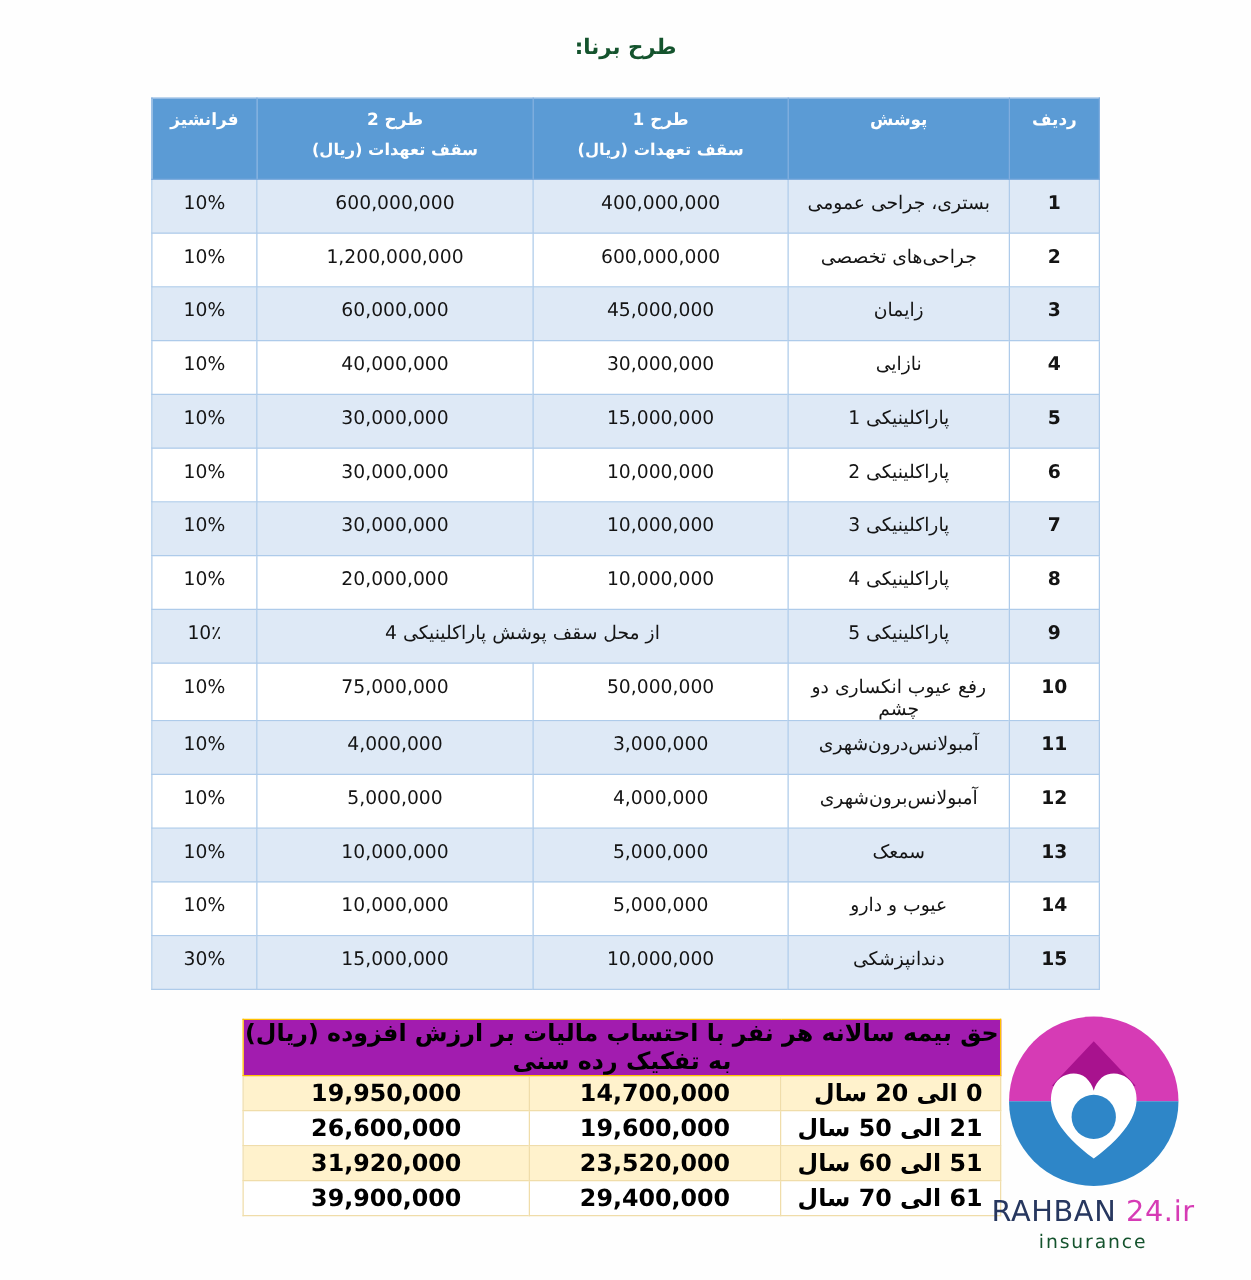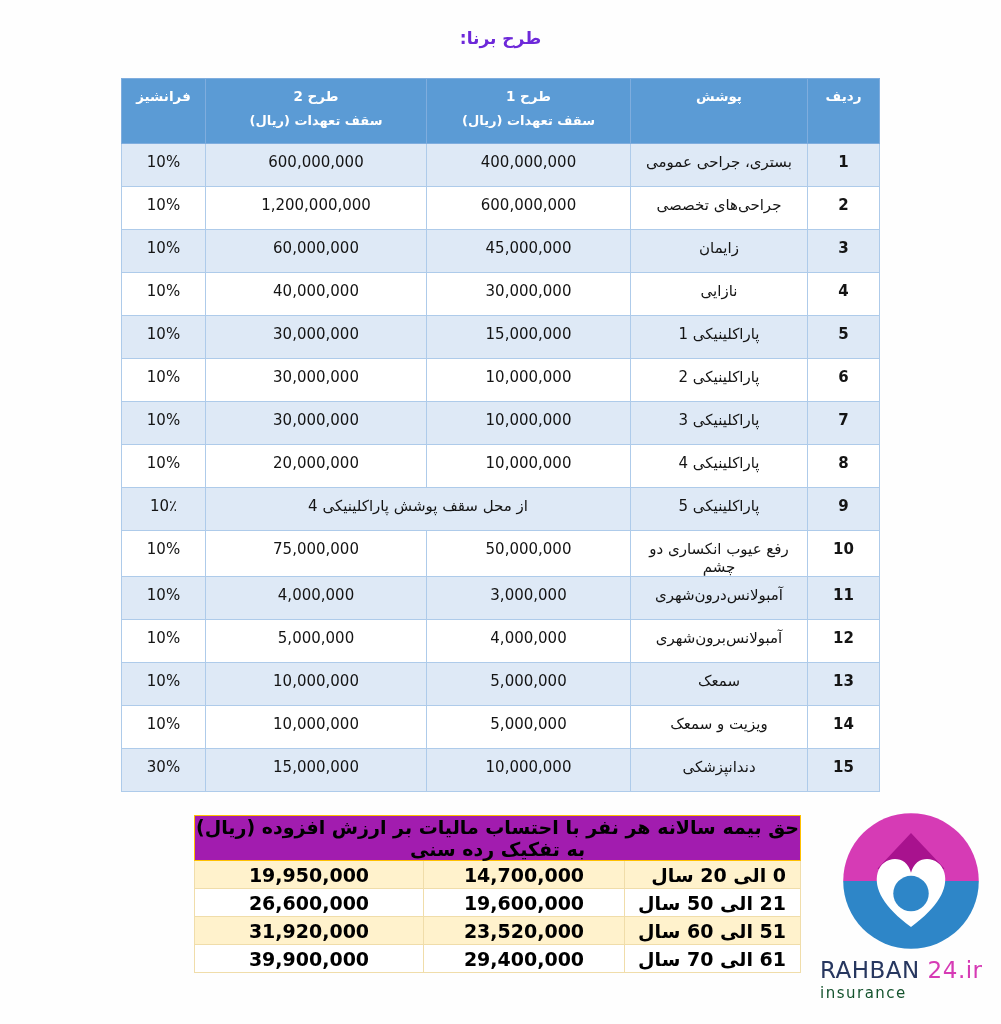--- a/index.html
+++ b/index.html
@@ -2,21 +2,21 @@
 <html lang="fa"><head>
 <meta charset="utf-8">
 <style>
   * { margin:0; padding:0; box-sizing:border-box; }
   html,body { width:1001px; height:1024px; }
   body { background:#ffffff; font-family:"DejaVu Sans", sans-serif; position:relative; overflow:hidden; }
 
   .page { position:absolute; inset:0; background:#fefefe; }
 
   .doc-title { position:absolute; top:28px; left:0; width:100%; text-align:center;
-               direction:rtl; font-weight:bold; font-size:17px; color:#6d28d9; }
+               direction:rtl; font-weight:bold; font-size:17px; color:#14532d; }
 
   
   table.main { position:absolute; left:121px; top:78px; width:758px;
                border-collapse:collapse; direction:rtl; table-layout:fixed; }
   table.main th { background:#5b9bd5; color:#ffffff; font-size:13.5px; font-weight:bold;
                   vertical-align:top; padding-top:9px; height:65px;
                   border:1px solid #7fadde; text-align:center; }
   table.main th .sub { margin-top:9px; font-size:13px; }
   table.main td { border:1px solid #aecbea; text-align:center; vertical-align:top;
                   padding-top:9px; font-size:15px; color:#141414; }
@@ -34,21 +34,21 @@
                   border-collapse:collapse; direction:rtl; table-layout:fixed; }
   table.premium td { border:1px solid #f0ddaa; text-align:center; font-weight:bold;
                      font-size:19px; color:#000; }
   table.premium thead td { background:#a21caf; height:30px; font-size:19px; border:1px solid #ffc000; }
   table.premium tbody tr { height:28px; }
   table.premium tbody tr:nth-child(odd) td { background:#fff2cc; }
   table.premium tbody tr:nth-child(even) td { background:#ffffff; }
   table.premium td.age { text-align:right; padding-left:0; padding-right:14px; }
 
   
-  .logo { position:absolute; left:820px; top:808px; width:181px; text-align:left; }
+  .logo { position:absolute; left:784px; top:808px; width:181px; text-align:center; }
   .logo svg { display:block; margin:0 auto; }
   .brand { margin-top:3px; font-size:23px; color:#27375f; letter-spacing:0.5px; white-space:nowrap; }
   .brand .domain { color:#d63bb5; }
   .insurance { font-size:15px; color:#14532d; letter-spacing:1.5px; margin-top:1px; }
 </style>
 </head>
 <body>
 
 <div class="page">
 
@@ -169,21 +169,21 @@
       </tr>
       <tr>
         <td class="radif">13</td>
         <td class="coverage">سمعک</td>
         <td class="num">5,000,000</td>
         <td class="num">10,000,000</td>
         <td class="num">10%</td>
       </tr>
       <tr>
         <td class="radif">14</td>
-        <td class="coverage">ویزیت و سمعک</td>
+        <td class="coverage">عیوب و دارو</td>
         <td class="num">5,000,000</td>
         <td class="num">10,000,000</td>
         <td class="num">10%</td>
       </tr>
       <tr>
         <td class="radif">15</td>
         <td class="coverage">دندانپزشکی</td>
         <td class="num">10,000,000</td>
         <td class="num">15,000,000</td>
         <td class="num">30%</td>

